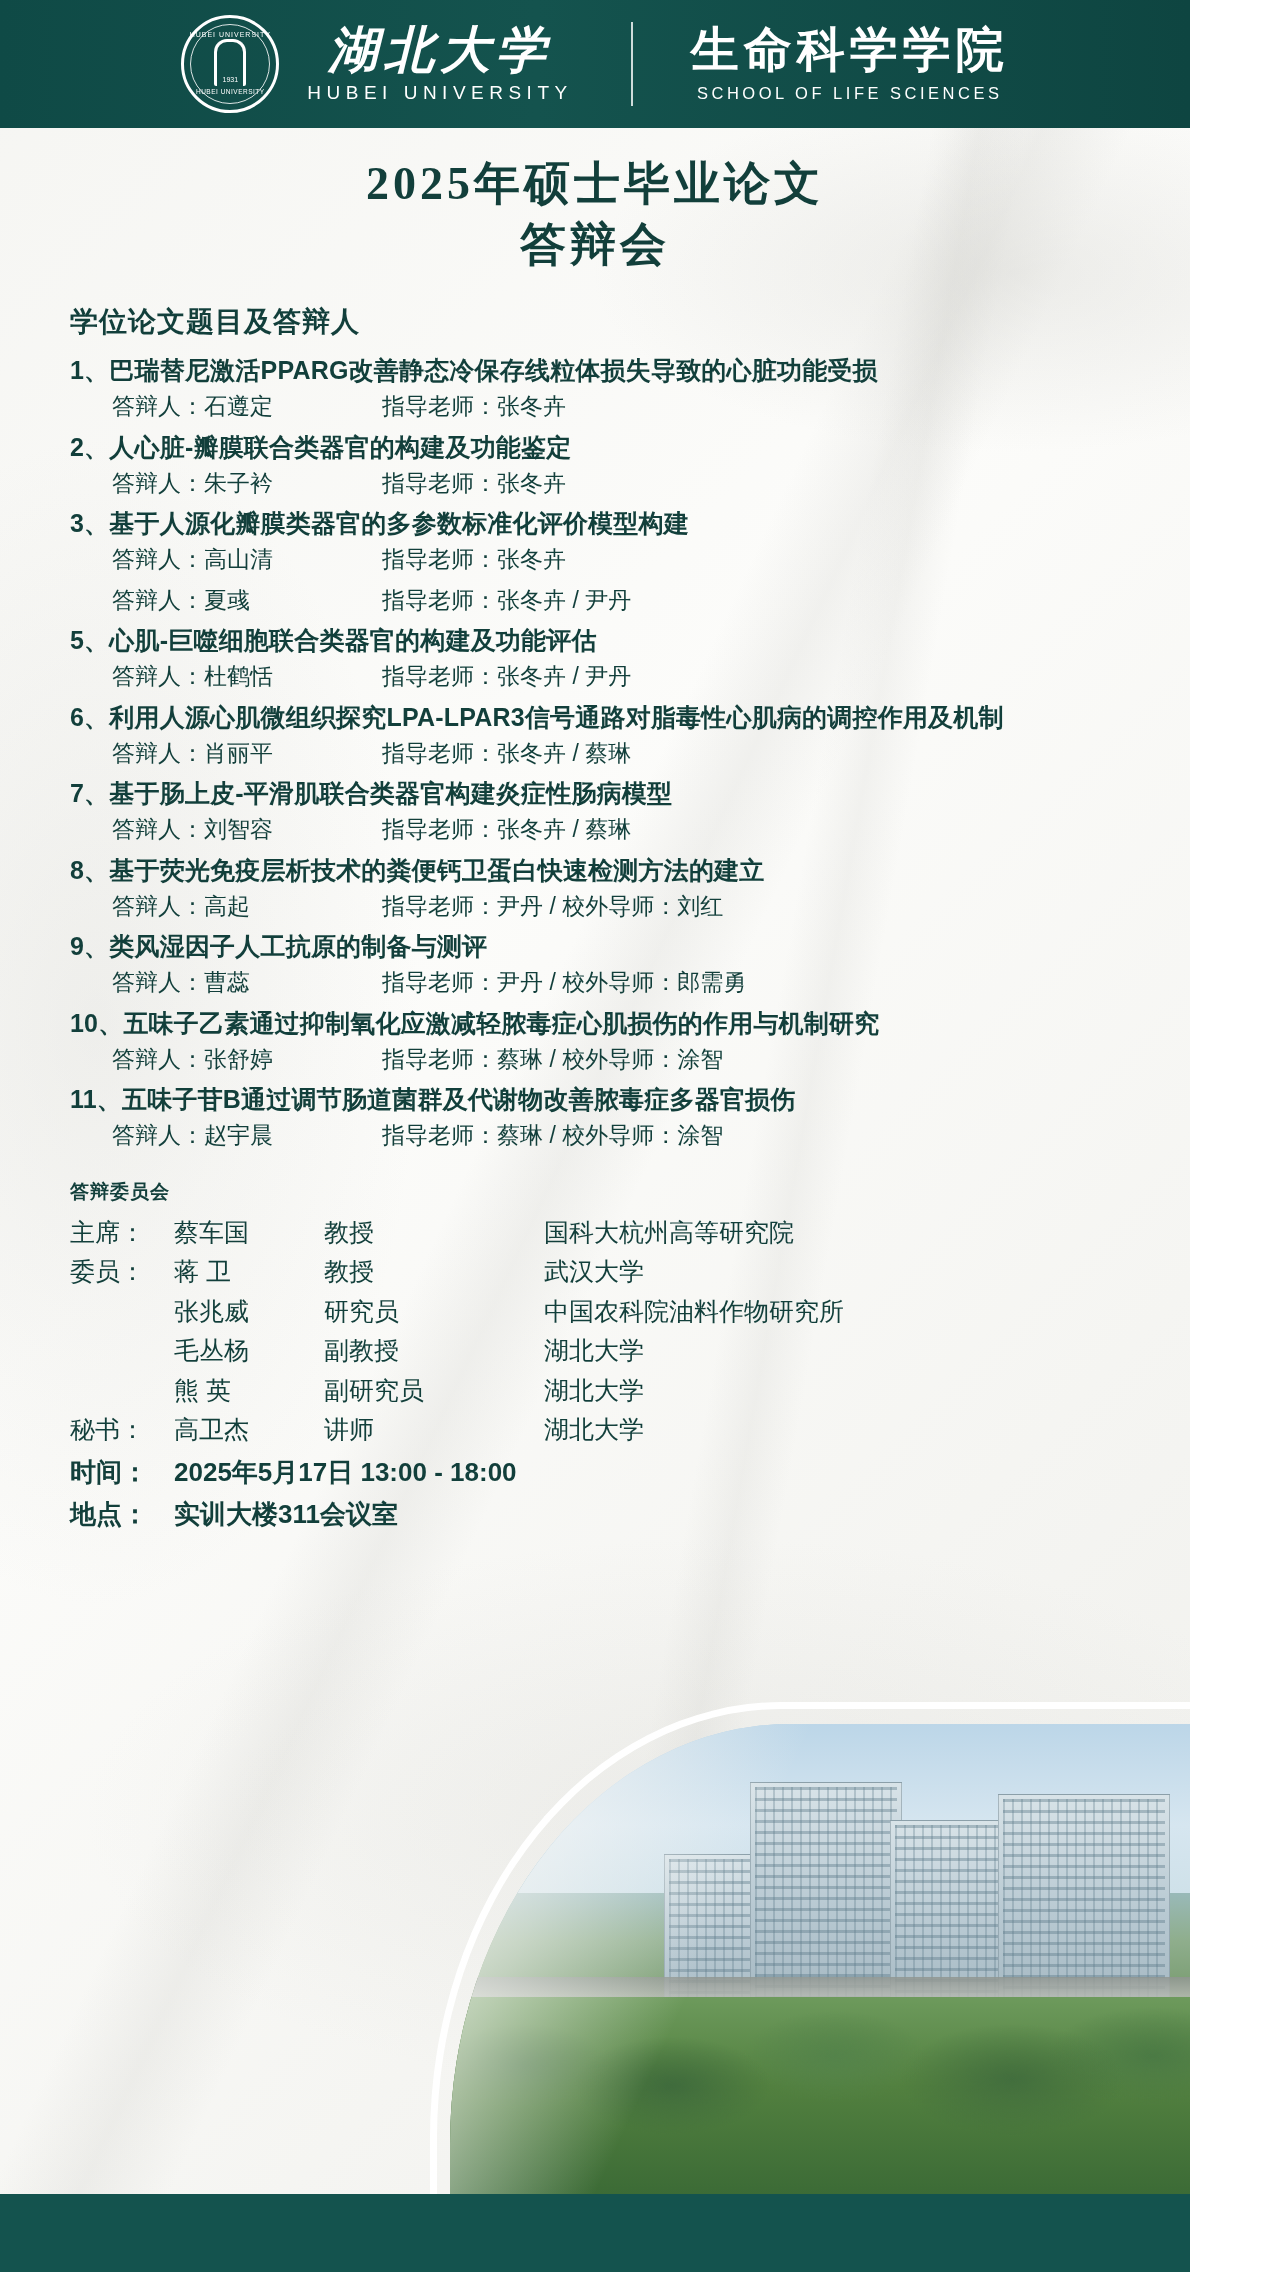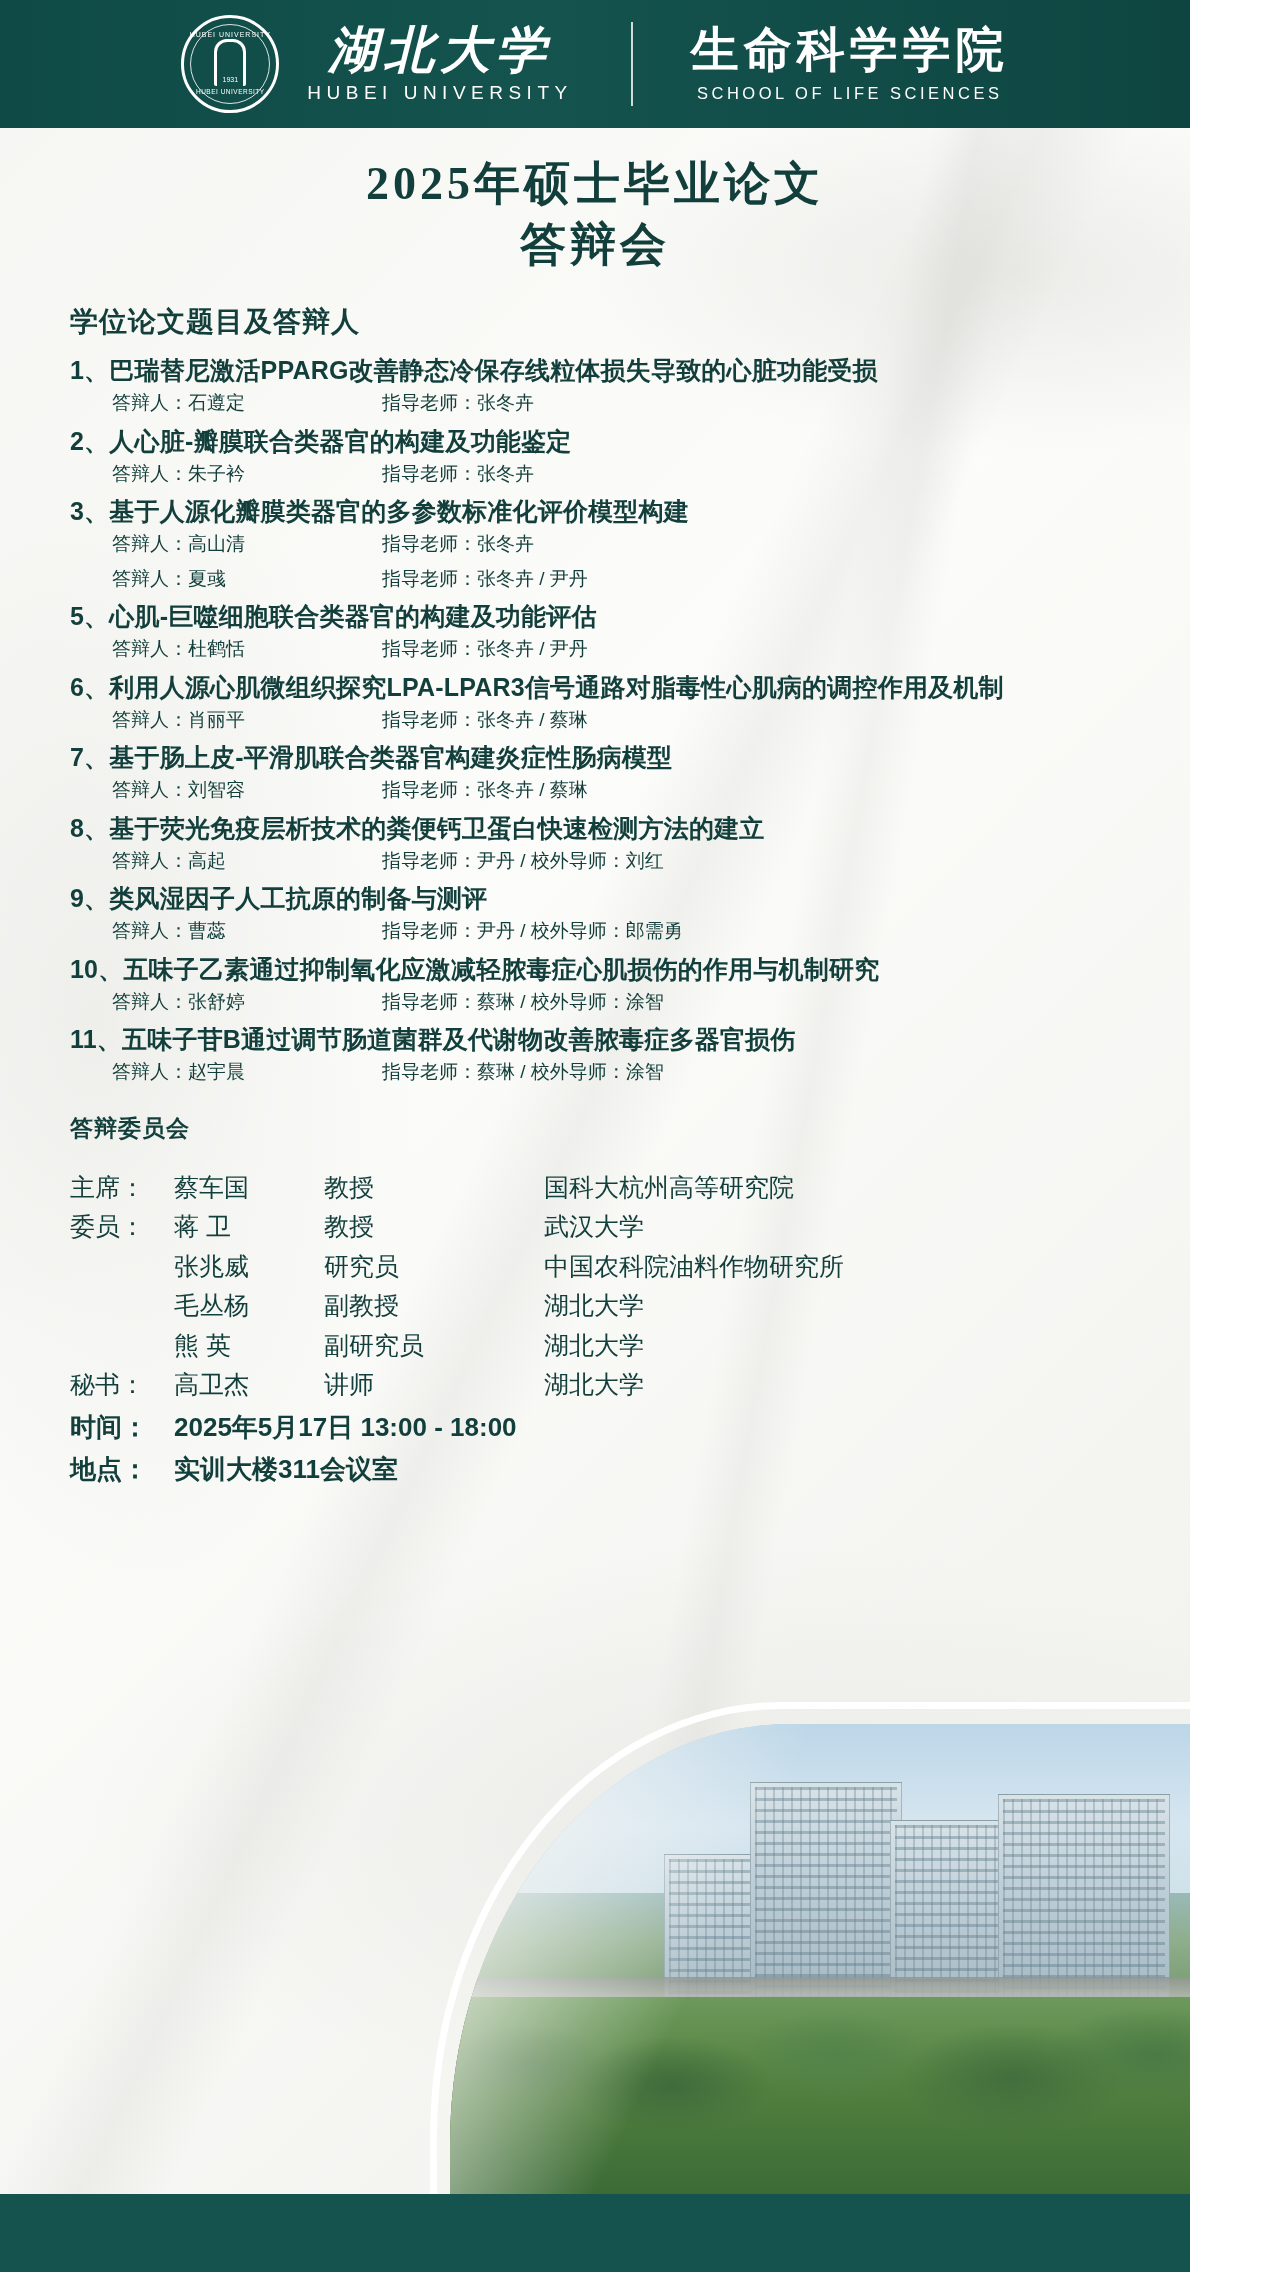--- a/index.html
+++ b/index.html
@@ -180,42 +180,42 @@
   }
   .thesis-title {
     font-size: 25px;
     font-weight: bold;
     line-height: 1.36;
     color: #123f3b;
     letter-spacing: 0.2px;
   }
   .thesis-meta {
     display: flex;
-    font-size: 19px;
+    font-size: 23px;
     line-height: 1.5;
     color: #123f3b;
     padding-left: 42px;
     margin: 2px 0 6px 0;
   }
   .meta-author {
     width: 270px;
     flex: 0 0 auto;
   }
   .meta-advisor {
     flex: 1 1 auto;
   }
 
   
   .committee {
     margin-top: 26px;
   }
   .committee-heading {
-    font-size: 23px;
-    font-weight: bold;
-    margin-bottom: 24px;
+    font-size: 19px;
+    font-weight: bold;
+    margin-bottom: 8px;
     letter-spacing: 1px;
   }
   .committee-row {
     display: flex;
     font-size: 25px;
     line-height: 1.58;
     color: #123f3b;
   }
   .c-role {
     width: 104px;

